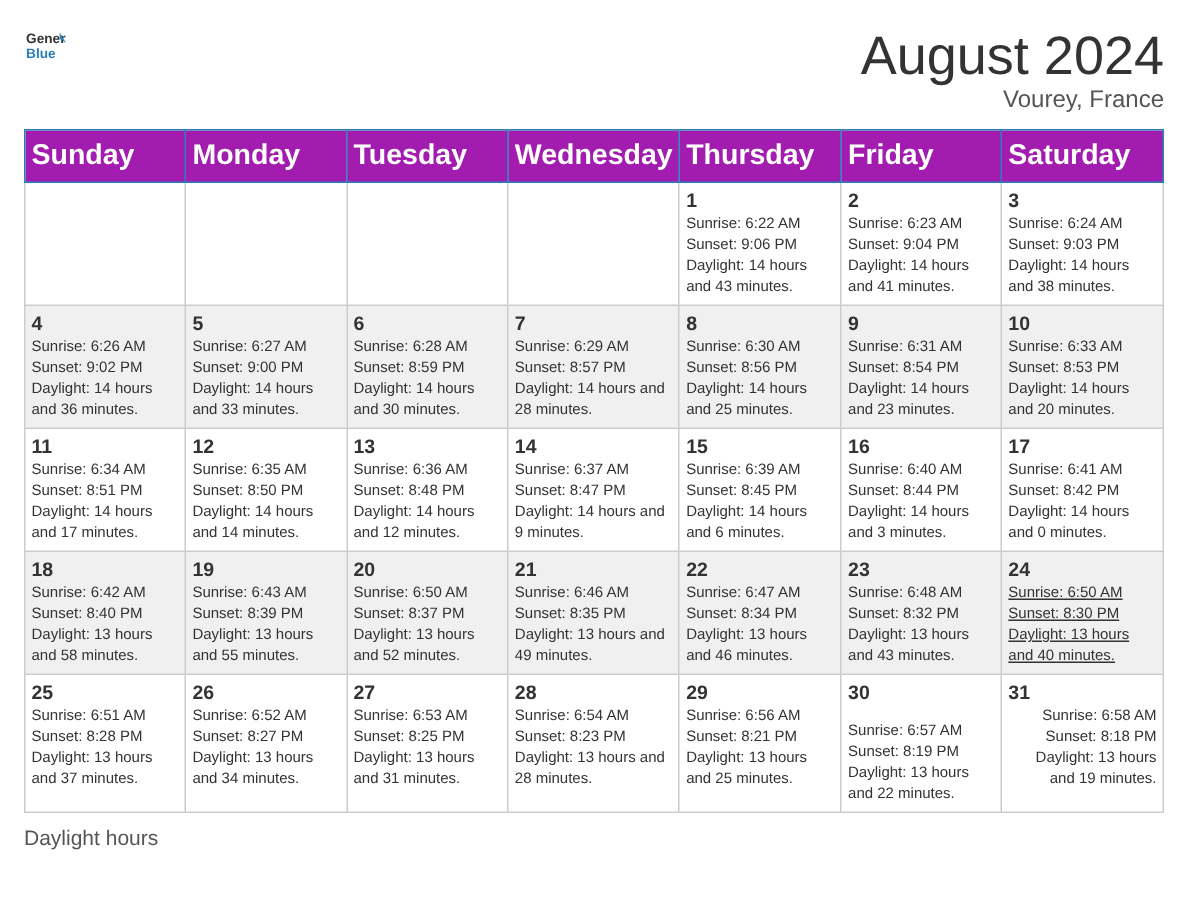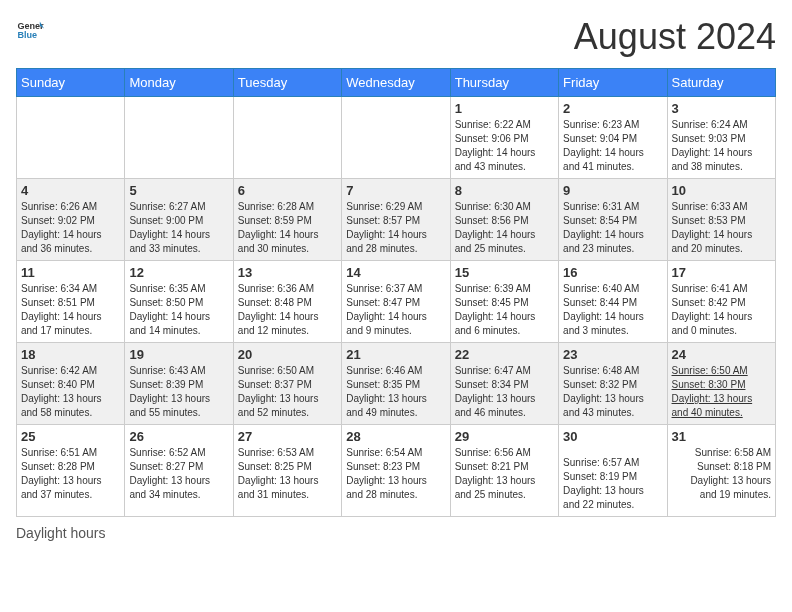--- a/index.html
+++ b/index.html
@@ -36,26 +36,26 @@
     .location-title {
       font-size: 16px;
       color: #555;
     }
     .calendar-table {
       width: 100%;
       border-collapse: collapse;
       font-size: 11px;
     }
     .calendar-table th {
-      background: #3b82f6;
+      background: #a21caf;
       color: #fff;
       padding: 6px 4px;
       text-align: left;
-      font-size: 13px;
-      font-weight: normal;
+      font-size: 19px;
+      font-weight: bold;
       border: 1px solid #2980b9;
     }
     .calendar-table td {
       border: 1px solid #ccc;
       vertical-align: top;
       padding: 4px;
       width: calc(100% / 7);
       min-height: 80px;
       background: #fff;
     }
@@ -89,20 +89,21 @@
 <div class="header-area">
   <div class="logo">
     <svg class="logo-icon" viewBox="0 0 40 40">
       <text x="2" y="18" font-size="13" font-weight="bold" fill="#333">General</text>
       <text x="2" y="32" font-size="13" font-weight="bold" fill="#2980b9">Blue</text>
       <polygon points="34,8 40,18 34,14" fill="#2980b9"></polygon>
     </svg>
   </div>
   <div class="title-area">
     <div class="month-title">August 2024</div>
+    <div class="location-title">Vourey, France</div>
   </div>
 </div>
 
 <table class="calendar-table">
   <thead>
     <tr id="weekday-header">
         <th>Sunday</th>
         <th>Monday</th>
         <th>Tuesday</th>
         <th>Wednesday</th>

